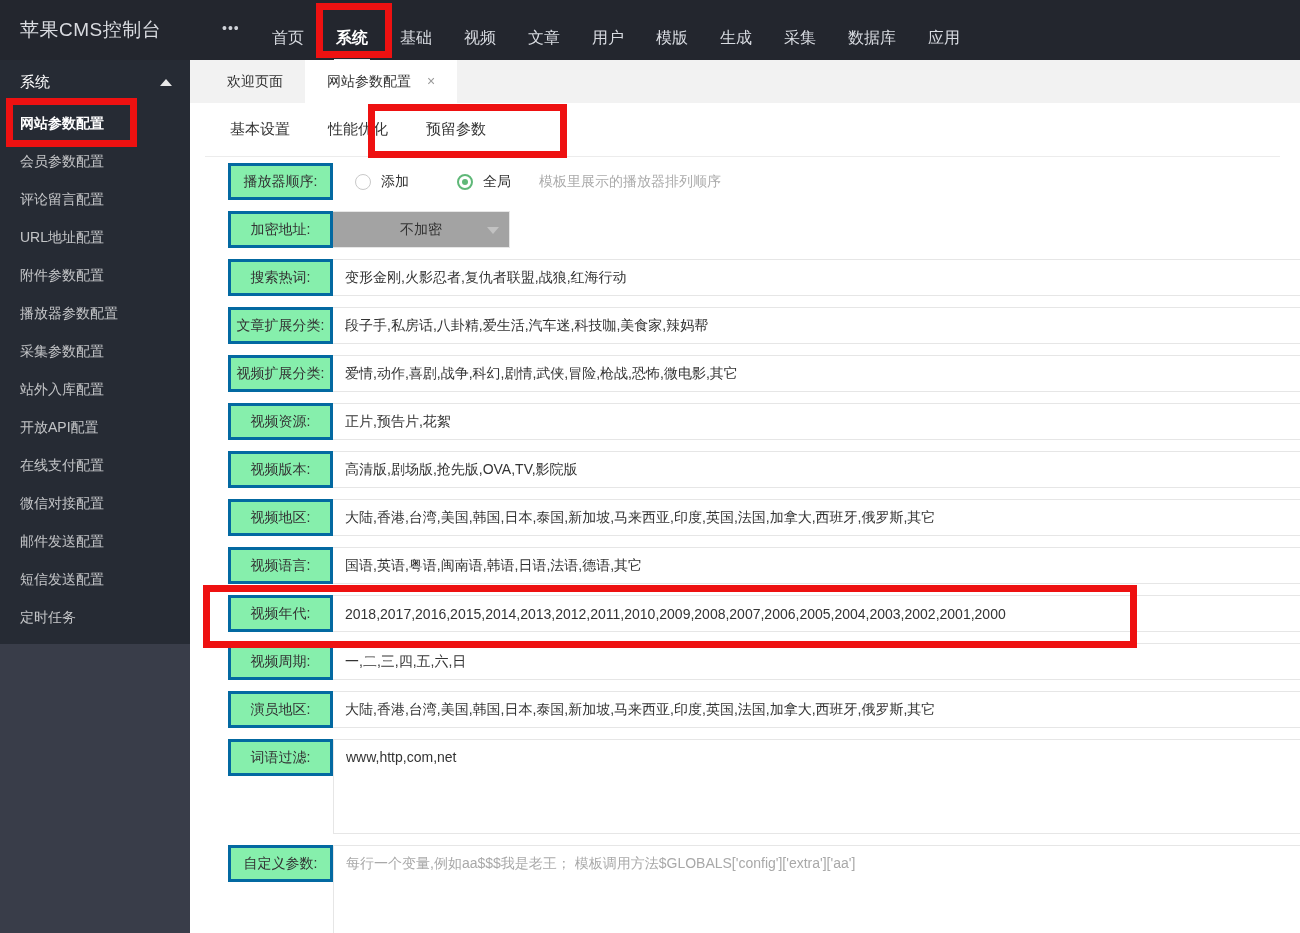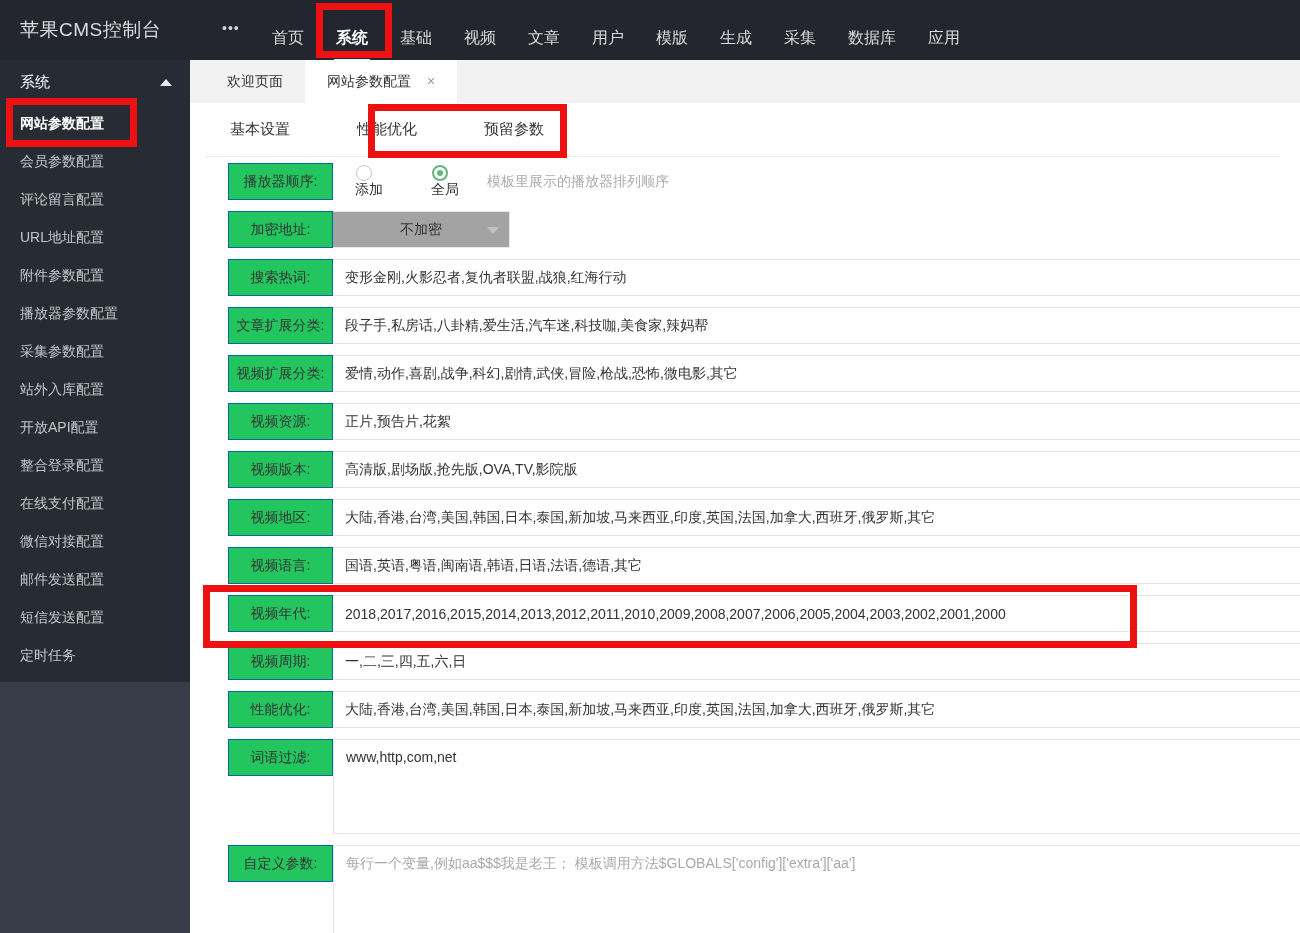--- a/index.html
+++ b/index.html
@@ -36,34 +36,34 @@
 
   
   .main { position:absolute; left:190px; top:60px; width:1110px; height:688px; background:#fff; }
   .tabstrip { height:43px; background:#f2f2f2; display:flex; padding-left:15px; }
   .tab { height:43px; line-height:43px; padding:0 22px; font-size:14px; color:#333;
          cursor:pointer; white-space:nowrap; }
   .tab.active { background:#fff; }
   .close-x { margin-left:12px; color:#9a9a9a; font-size:14px; cursor:pointer; }
 
   .subtabs { height:54px; display:flex; align-items:center; margin:0 20px 0 15px;
-             padding-left:15px; border-bottom:1px solid #ececec;gap:29px; }
+             padding-left:15px; border-bottom:1px solid #ececec; }
   .subtab { padding:0 10px; margin-right:18px; font-size:15px; color:#333; cursor:pointer; }
 
   
   .form { position:absolute; left:38px; top:103px; right:-12px; }
   .frow { display:flex; margin-bottom:11px; align-items:flex-start; }
-  .label-cell { width:105px; min-width:105px; height:37px; background:#22c55e;
-                border:1px solid #0369a1; display:flex; align-items:center;
+  .label-cell { width:105px; min-width:105px; height:37px; background:#86efac;
+                border:3px solid #0369a1; display:flex; align-items:center;
                 justify-content:center; font-size:14px; color:#333; }
   .field-input { flex:1; height:37px; border:1px solid #e6e6e6; border-left:none;
                  background:#fff; padding:0 12px; font-size:14px; color:#333; outline:none;
                  font-family:inherit; }
   .inline-ctrl { display:flex; align-items:center; height:37px; }
-  .radio { display:flex; align-items:center; margin-left:22px; cursor:pointer;flex-direction:column; }
+  .radio { display:flex; align-items:center; margin-left:22px; cursor:pointer; }
   .radio-circle { width:16px; height:16px; border:1px solid #c9c9c9; border-radius:50%;
                   background:#fff; margin-right:10px; position:relative; }
   .radio-circle.checked { border:2px solid #5fb878; }
   .radio-circle.checked::after { content:""; position:absolute; left:3px; top:3px;
                   width:6px; height:6px; border-radius:50%; background:#5fb878; }
   .radio-label { font-size:14px; color:#333; }
   .radio + .radio { margin-left:48px; }
   .hint { margin-left:28px; font-size:14px; color:#ababab; }
   .select-box { width:177px; height:37px; border:1px solid #e6e6e6; border-left:none;
                 display:flex; align-items:center; padding:0 12px; font-size:14px;
@@ -113,21 +113,20 @@
     </div>
     <div class="side-item active">网站参数配置</div>
     <div class="side-item">会员参数配置</div>
     <div class="side-item">评论留言配置</div>
     <div class="side-item">URL地址配置</div>
     <div class="side-item">附件参数配置</div>
     <div class="side-item">播放器参数配置</div>
     <div class="side-item">采集参数配置</div>
     <div class="side-item">站外入库配置</div>
     <div class="side-item">开放API配置</div>
-    <div class="side-item">整合登录配置</div>
     <div class="side-item">在线支付配置</div>
     <div class="side-item">微信对接配置</div>
     <div class="side-item">邮件发送配置</div>
     <div class="side-item">短信发送配置</div>
     <div class="side-item">定时任务</div>
   </div>
 </div>
 
 <div class="main">
 
@@ -200,21 +199,21 @@
     </div>
     <div class="frow">
       <div class="label-cell">视频年代:</div>
       <input class="field-input" value="2018,2017,2016,2015,2014,2013,2012,2011,2010,2009,2008,2007,2006,2005,2004,2003,2002,2001,2000" style="">
     </div>
     <div class="frow">
       <div class="label-cell">视频周期:</div>
       <input class="field-input" value="一,二,三,四,五,六,日" style="">
     </div>
     <div class="frow">
-      <div class="label-cell">性能优化:</div>
+      <div class="label-cell">演员地区:</div>
       <input class="field-input" value="大陆,香港,台湾,美国,韩国,日本,泰国,新加坡,马来西亚,印度,英国,法国,加拿大,西班牙,俄罗斯,其它" style="">
     </div>
 
     <div class="frow">
       <div class="label-cell">词语过滤:</div>
       <textarea class="field-textarea h95" style="">www,http,com,net</textarea>
     </div>
 
     <div class="frow">
       <div class="label-cell">自定义参数:</div>

